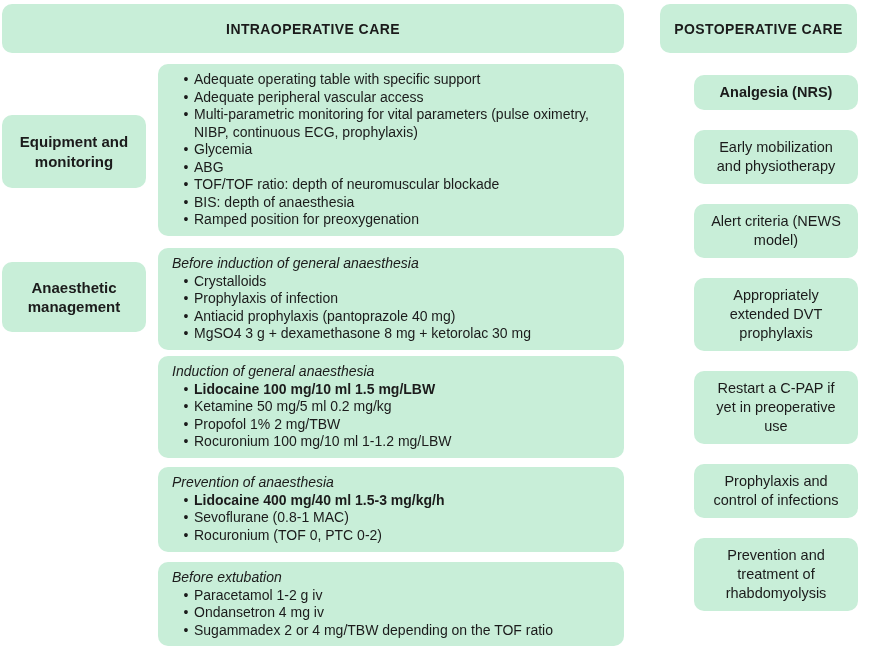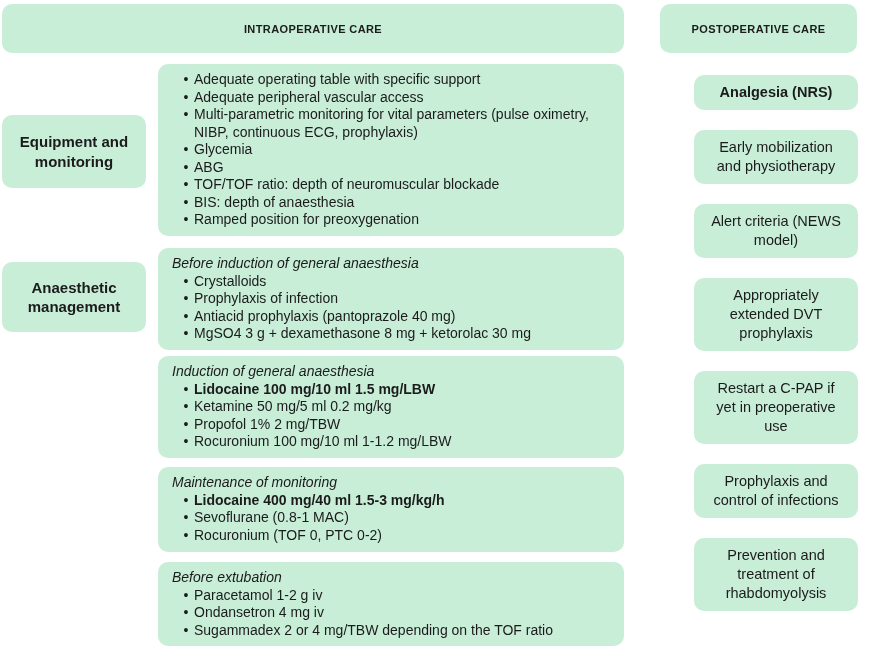--- a/index.html
+++ b/index.html
@@ -23,21 +23,21 @@
   }
   
   .hdr {
     position: absolute;
     top: 4px;
     height: 49px;
     display: flex;
     align-items: center;
     justify-content: center;
     font-weight: bold;
-    font-size: 11px;
+    font-size: 14px;
     letter-spacing: .4px;
     text-align: center;
   }
   .hdr-intra { left: 2px;  width: 622px; }
   .hdr-post  { left: 660px; width: 197px; }
   
   .rowlabel {
     position: absolute;
     left: 2px;
     width: 144px;
@@ -204,21 +204,21 @@
         </li>
 
         <li class="item">
           <span class="dot">•</span>
           <span class="txt">Rocuronium 100 mg/10 ml 1-1.2 mg/LBW</span>
         </li>
       </ul>
   </div>
 
   <div class="midbox box-maintenance greenbox">
-    <div class="boxheading">Maintenance of monitoring</div>
+    <div class="boxheading">Prevention of anaesthesia</div>
     <ul class="items">
 
         <li class="item">
           <span class="dot">•</span>
           <span class="txt bold">Lidocaine 400 mg/40 ml 1.5-3 mg/kg/h</span>
         </li>
 
         <li class="item">
           <span class="dot">•</span>
           <span class="txt">Sevoflurane (0.8-1 MAC)</span>

